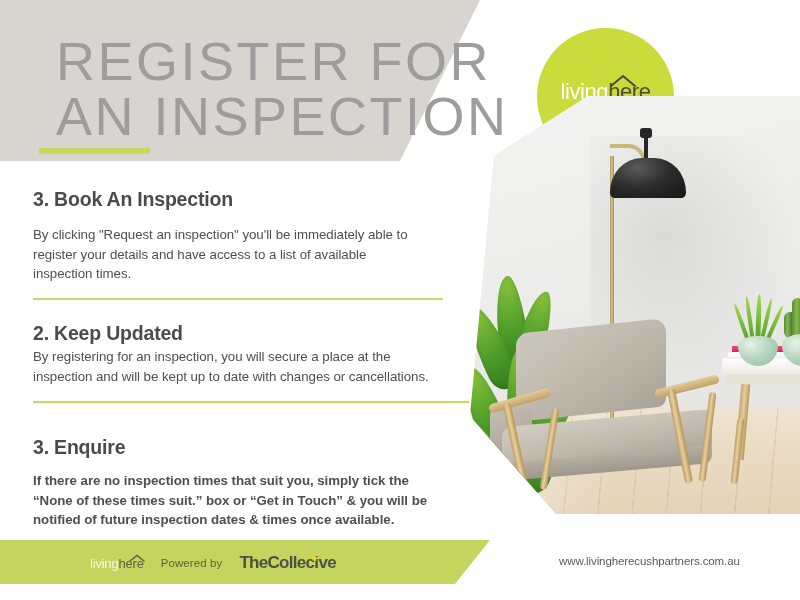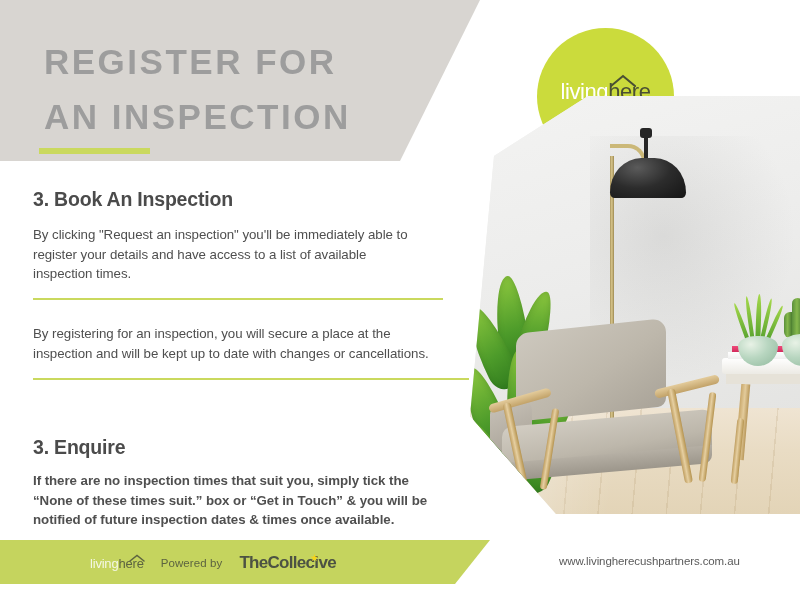--- a/index.html
+++ b/index.html
@@ -13,25 +13,25 @@
   }
   #stage { position:absolute; inset:0; width:800px; height:600px; background:#fff; }
 
   
   .banner {
     position:absolute; left:0; top:0; width:480px; height:161px;
     background:#d8d5d1;
     clip-path:polygon(0 0, 480px 0, 400px 161px, 0 161px);
   }
   .banner-title {
-    position:absolute; left:44px; top:34px;
-    font-size:35px; line-height:55px;
+    position:absolute; left:56px; top:34px;
+    font-size:54px; line-height:55px;
     letter-spacing:2.5px;
     color:#9d9d9d;
-    font-weight:700;
+    font-weight:400;
     text-transform:uppercase;
     white-space:pre-line;
   }
   .banner-rule {
     position:absolute; left:39px; top:148px;
     width:111px; height:6px; background:#cad95e;
   }
 
   
   .logo-badge {
@@ -299,20 +299,21 @@
 
   <div class="section" style="top:188px;">
     <div class="sec-h">3. Book An Inspection</div>
     <div class="sec-p" style="margin-top:14px;">By clicking "Request an inspection" you'll be immediately able to
 register your details and have access to a list of available
 inspection times.</div>
     <div class="sec-rule" style="margin-top:14px;width:410px;"></div>
   </div>
 
   <div class="section" style="top:322px;">
+    <div class="sec-h">2. Keep Updated</div>
     <div class="sec-p" style="margin-top:2px;">By registering for an inspection, you will secure a place at the
 inspection and will be kept up to date with changes or cancellations.</div>
     <div class="sec-rule" style="margin-top:15px;width:436px;"></div>
   </div>
 
   <div class="section" style="top:436px;">
     <div class="sec-h">3. Enquire</div>
     <div class="sec-p" style="margin-top:12px;font-weight:bold;">If there are no inspection times that suit you, simply tick the
 “None of these times suit.” box or “Get in Touch” &amp; you will be
 notified of future inspection dates &amp; times once available.</div>

